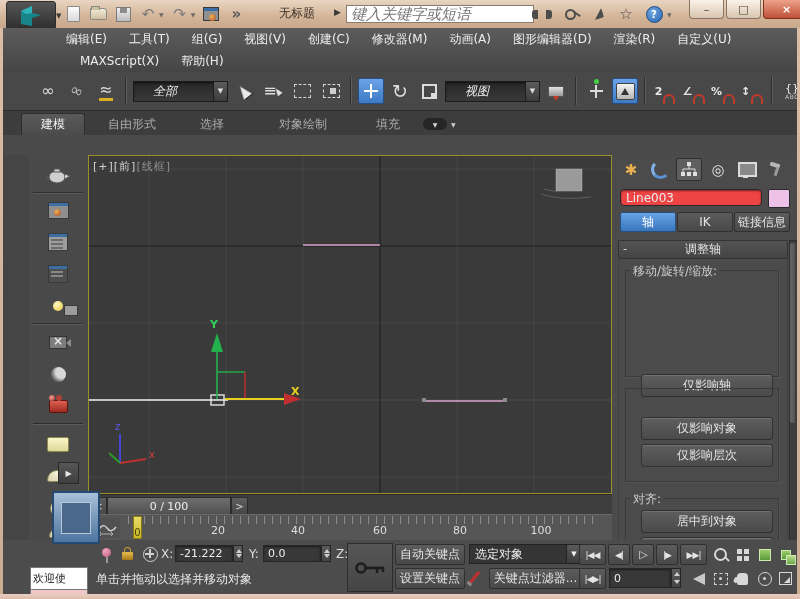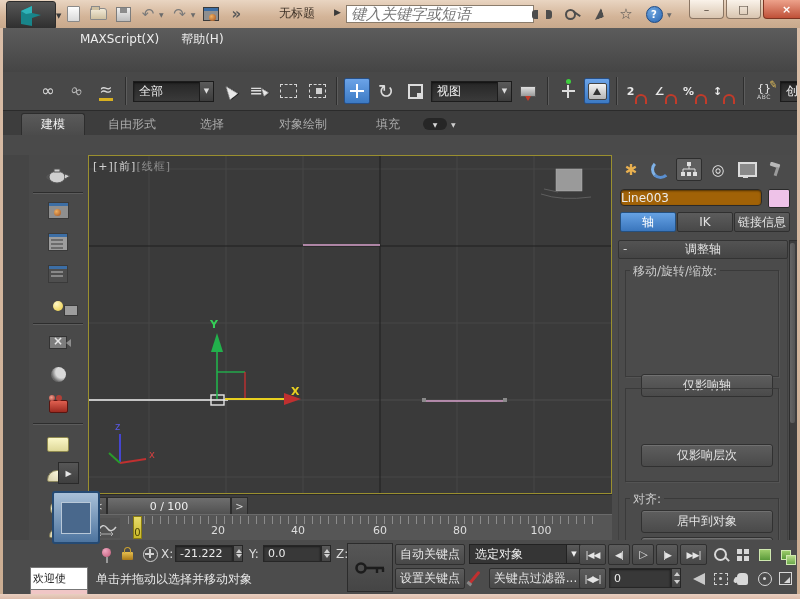--- a/index.html
+++ b/index.html
@@ -49,21 +49,21 @@
   .mrow2{padding-left:66px;}
   .mitem{padding:0 11px;line-height:22px;}
   
   .toolbar{position:absolute;left:3px;top:72px;width:794px;height:39px;background:#484848;
     border-bottom:1px solid #2b2b2b;display:flex;align-items:center;gap:3px;padding-left:32px;box-sizing:border-box;}
   .tbtn{width:26px;height:26px;display:flex;align-items:center;justify-content:center;color:#dcdcdc;position:relative;flex:0 0 auto;}
   .tbtn.active{background:linear-gradient(#6ba3e8,#3c7ac4);border:1px solid #274f86;border-radius:2px;width:24px;height:24px;}
   .vsep{width:1px;height:28px;background:#2e2e2e;border-right:1px solid #5d5d5d;margin:0 3px;flex:0 0 auto;}
   .glyph{font-size:16px;line-height:1;}
   .dd{height:19px;background:linear-gradient(#262626,#3a3a3a);border:1px solid #1c1c1c;color:#efefef;font-size:12px;
-    display:flex;align-items:center;box-shadow:inset 0 1px 2px rgba(0,0,0,.6);padding-left:5px;flex:0 0 auto;}
+    display:flex;align-items:center;box-shadow:inset 0 1px 2px rgba(0,0,0,.6);padding-left:19px;flex:0 0 auto;font-style:italic;}
   .dd .da{margin-left:auto;width:13px;height:100%;display:flex;align-items:center;justify-content:center;
     font-size:7px;color:#ddd;background:linear-gradient(#5a5a5a,#3c3c3c);border-left:1px solid #1c1c1c;}
   .cursorp{width:0;height:0;border-left:5px solid transparent;border-right:5px solid transparent;border-bottom:13px solid #e9e9e9;
     transform:rotate(-38deg);filter:drop-shadow(1px 1px 0 #222);}
   .regionic{width:15px;height:12px;border:1px dashed #d5d5d5;}
   .regionic.win::after{content:"";display:block;width:6px;height:6px;background:#cfcfcf;margin:3px 0 0 6px;}
   .cross{position:relative;width:14px;height:14px;}
   .cross::before{content:"";position:absolute;left:6px;top:0;width:2px;height:14px;background:#fff;}
   .cross::after{content:"";position:absolute;left:0;top:6px;width:14px;height:2px;background:#fff;}
   .scaleic{width:11px;height:11px;border:2px solid #dcdcdc;position:relative;}
@@ -145,22 +145,22 @@
   
   .cpanel{position:absolute;left:612px;top:155px;width:185px;height:385px;background:#4b4b4b;}
   .ptabs{position:absolute;left:6px;top:3px;display:flex;gap:3px;}
   .ptab{width:26px;height:23px;display:flex;align-items:center;justify-content:center;border-radius:2px;}
   .ptab.active{background:#5f5f5f;border:1px solid #2e2e2e;box-sizing:border-box;}
   .createg{color:#e8b050;font-size:15px;}
   .modarc{width:13px;height:13px;border:3px solid transparent;border-left:3px solid #7fb2e8;border-bottom:3px solid #5a8fd0;border-radius:50%;}
   .motiong{color:#e4e4e4;font-size:15px;}
   .monitor{width:15px;height:11px;border:2px solid #dcdcdc;background:#8a8a8a;position:relative;}
   .monitor::after{content:"";position:absolute;left:3px;top:11px;width:5px;height:3px;background:#dcdcdc;}
-  .namefield{position:absolute;left:8px;top:34px;width:142px;height:17px;background:#a16207;border:1px solid #2a2a2a;
-    box-shadow:inset 0 1px 2px rgba(0,0,0,.5);color:#ececec;font-size:12px;display:flex;align-items:center;box-sizing:border-box;border-radius:4px;}
+  .namefield{position:absolute;left:8px;top:34px;width:142px;height:17px;background:#ef4444;border:1px solid #2a2a2a;
+    box-shadow:inset 0 1px 2px rgba(0,0,0,.5);color:#ececec;font-size:12px;display:flex;align-items:center;padding-left:5px;box-sizing:border-box;border-radius:4px;}
   .swatch{position:absolute;left:156px;top:34px;width:20px;height:17px;background:#eec2e8;border:1px solid #2a2a2a;border-radius:2px;}
   .subtabs{position:absolute;left:8px;top:57px;display:flex;gap:1px;}
   .stab{width:56px;height:20px;display:flex;align-items:center;justify-content:center;font-size:12px;color:#e2e2e2;
     background:linear-gradient(#5c5c5c,#484848);border:1px solid #303030;border-radius:2px;box-sizing:border-box;}
   .stab.active{background:linear-gradient(#66a2e4,#3a76bd);border-color:#25507f;color:#fff;}
   .rollout{position:absolute;left:6px;top:85px;width:168px;height:17px;background:linear-gradient(#535353,#444444);
     border:1px solid #333;color:#e0e0e0;font-size:12px;text-align:center;line-height:16px;border-radius:2px;}
   .rollout .minus{position:absolute;left:4px;top:0;font-size:12px;color:#cfcfcf;}
   .rbody{position:absolute;left:6px;top:103px;width:168px;height:330px;border:1px solid #404040;border-top:none;}
   .grp{position:absolute;left:6px;border:1px solid #3a3a3a;box-shadow:1px 1px 0 rgba(255,255,255,.05);width:152px;}
@@ -271,20 +271,32 @@
       <span class="tinycaret">▼</span>
     </div>
     <div class="winbtns">
       <div class="wbtn">–</div>
       <div class="wbtn">□</div>
       <div class="wbtn close">×</div>
     </div>
   </div>
 
   <div class="menubar">
+    <div class="mrow mrow1">
+      <span class="mitem">编辑(E)</span>
+      <span class="mitem">工具(T)</span>
+      <span class="mitem">组(G)</span>
+      <span class="mitem">视图(V)</span>
+      <span class="mitem">创建(C)</span>
+      <span class="mitem">修改器(M)</span>
+      <span class="mitem">动画(A)</span>
+      <span class="mitem">图形编辑器(D)</span>
+      <span class="mitem">渲染(R)</span>
+      <span class="mitem">自定义(U)</span>
+    </div>
     <div class="mrow mrow2">
       <span class="mitem">MAXScript(X)</span>
       <span class="mitem">帮助(H)</span>
     </div>
   </div>
 
   <div class="toolbar">
     <span class="tbtn">
         <span class="glyph">∞</span>
       </span>
@@ -571,20 +583,23 @@
       <span class="minus">-</span>
       <span>调整轴</span>
     </div>
     <div class="rbody">
       <div class="grp" style="top:12px;height:105px;">
         <span class="glabel">移动/旋转/缩放:</span>
       </div>
       <div class="pbtn" style="left:22px;top:116px;">
           <span>仅影响轴</span>
         </div>
+      <div class="pbtn" style="left:22px;top:159px;">
+          <span>仅影响对象</span>
+        </div>
       <div class="pbtn" style="left:22px;top:186px;">
           <span>仅影响层次</span>
         </div>
       <div class="grp" style="top:130px;height:92px;"></div>
       <div class="grp" style="top:240px;height:88px;">
         <span class="glabel">对齐:</span>
       </div>
       <div class="pbtn" style="left:22px;top:252px;">
           <span>居中到对象</span>
         </div>

